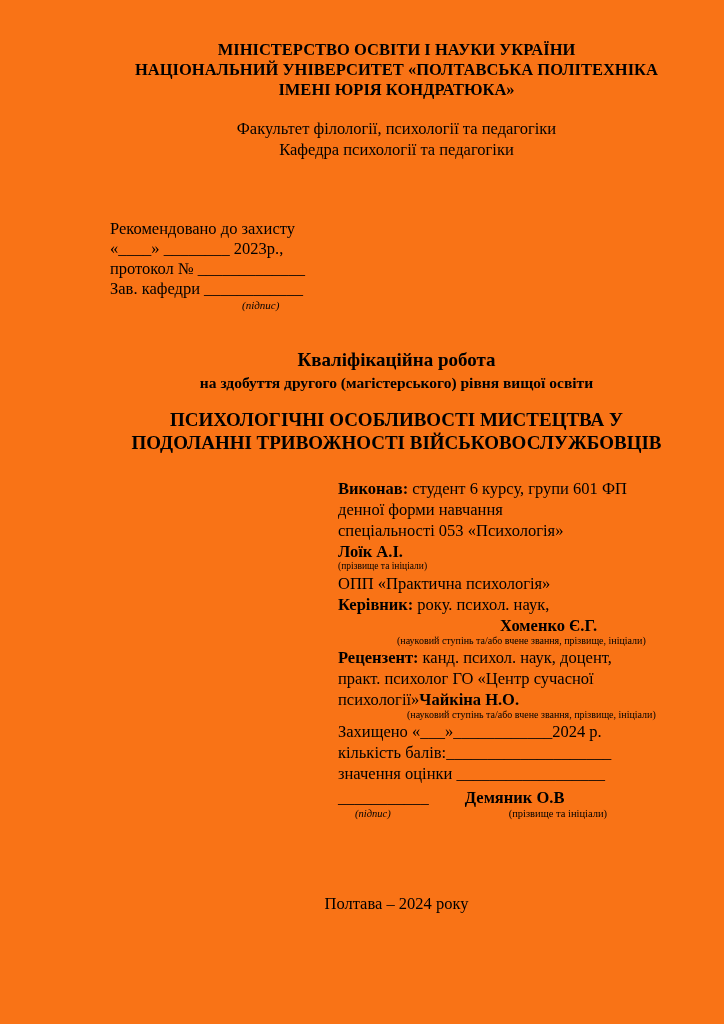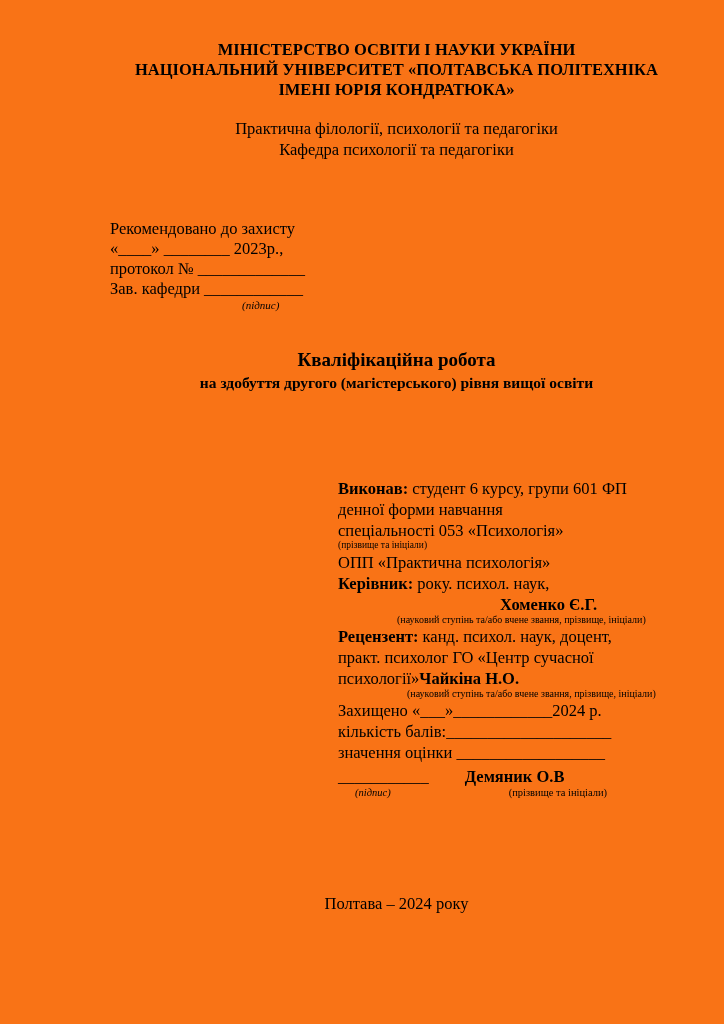--- a/index.html
+++ b/index.html
@@ -44,41 +44,46 @@
 
 <div class="page">
 
   <div class="center-block hdr">
     <div>МІНІСТЕРСТВО ОСВІТИ І НАУКИ УКРАЇНИ</div>
     <div>НАЦІОНАЛЬНИЙ УНІВЕРСИТЕТ «ПОЛТАВСЬКА ПОЛІТЕХНІКА</div>
     <div>ІМЕНІ ЮРІЯ КОНДРАТЮКА»</div>
   </div>
 
   <div class="center-block fac">
-    <div>Практична філології, психології та педагогіки</div>
+    <div>Факультет філології, психології та педагогіки</div>
     <div>Кафедра психології та педагогіки</div>
   </div>
 
   <div class="rec">
     <div>Рекомендовано до захисту</div>
     <div>«____» ________ 2023р.,</div>
     <div>протокол № _____________</div>
     <div>Зав. кафедри  ____________</div>
     <span class="sig-cap">(підпис)</span>
   </div>
 
   <div class="center-block work">
     <div class="work-type">Кваліфікаційна робота</div>
     <div class="work-degree">на здобуття другого (магістерського) рівня вищої освіти</div>
+    <div class="thesis-title">
+      <div>ПСИХОЛОГІЧНІ ОСОБЛИВОСТІ МИСТЕЦТВА У</div>
+      <div>ПОДОЛАННІ ТРИВОЖНОСТІ ВІЙСЬКОВОСЛУЖБОВЦІВ</div>
+    </div>
   </div>
 
   <div class="cred">
     <div><span class="lbl">Виконав:</span><span>студент 6 курсу, групи 601 ФП</span></div>
     <div>денної форми навчання</div>
     <div>спеціальності 053 «Психологія»</div>
+    <div class="bold">Лоїк А.І.</div>
     <div class="cap cap-name">(прізвище та ініціали)</div>
     <div>ОПП «Практична психологія»</div>
     <div><span class="lbl">Керівник:</span><span>року. психол. наук,</span></div>
     <div class="bold sup-name">Хоменко Є.Г.</div>
     <div class="cap cap-indent1">(науковий ступінь та/або вчене звання, прізвище, ініціали)</div>
     <div><span class="lbl">Рецензент:</span><span>канд. психол. наук, доцент,</span></div>
     <div>практ. психолог ГО «Центр сучасної</div>
     <div class="row-flex row-reviewer">
       <span>психології»</span>
       <span class="bold">Чайкіна Н.О.</span>

